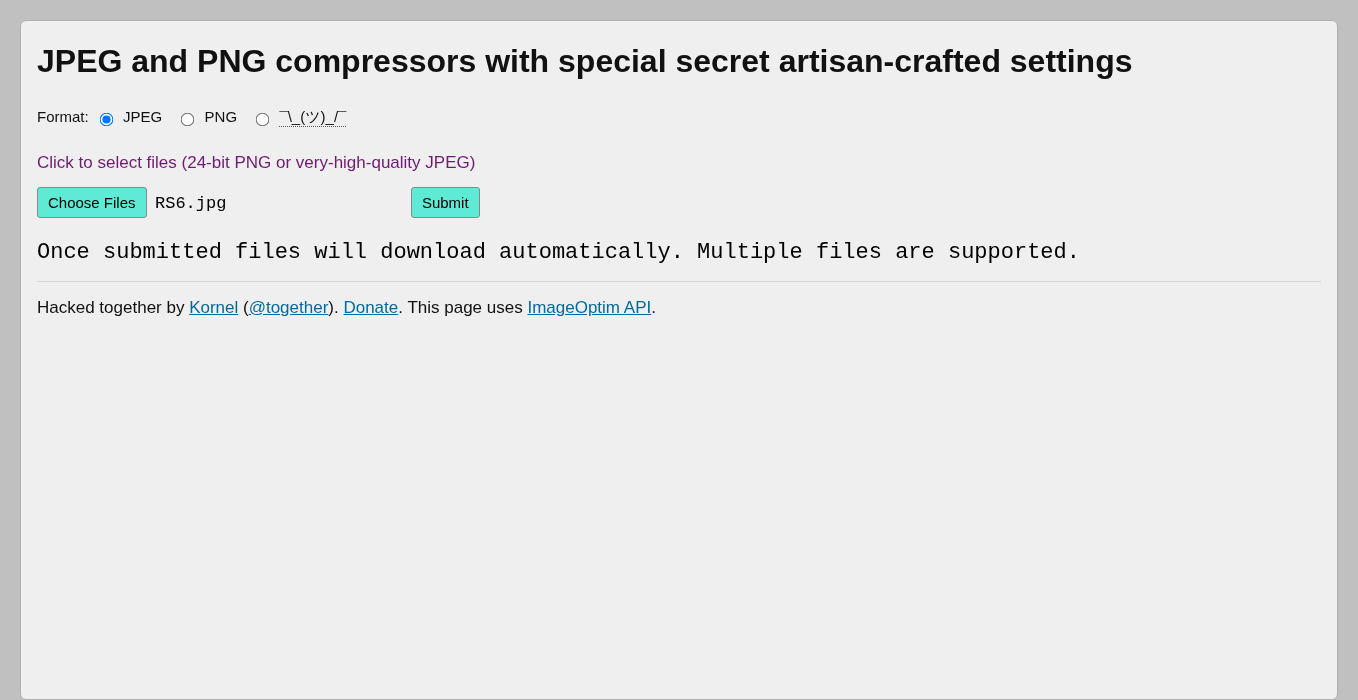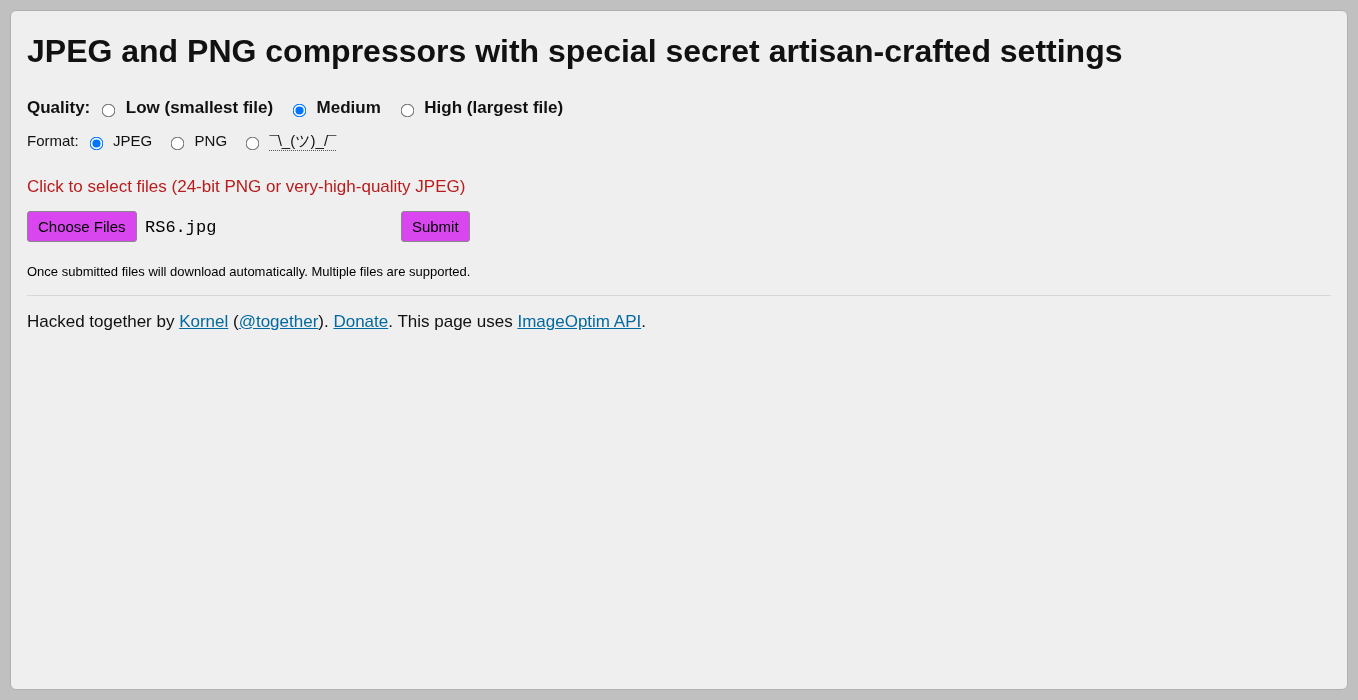--- a/index.html
+++ b/index.html
@@ -7,21 +7,21 @@
     padding: 0;
     height: 100%;
     font-family: Arial, Helvetica, sans-serif;
     background: #c0c0c0;
   }
   .page-frame {
     box-sizing: border-box;
     background: #efefef;
     border: 1px solid #b0b0b0;
     border-radius: 6px;
-    margin: 10px;
+    margin: 20px;
     min-height: calc(100% - 20px);
     padding: 18px 16px 18px 16px;
   }
   h1.page-title {
     font-size: 32px;
     font-weight: bold;
     margin: 4px 0 28px 0;
     color: #111;
   }
   .row {
@@ -60,44 +60,45 @@
     accent-color: #0075ff;
     cursor: pointer;
   }
   .dotted {
     border-bottom: 1px dotted #555;
     padding-bottom: 1px;
   }
   .instr {
     margin: 26px 0 14px 0;
     font-size: 17px;
-    color: #b91c1c;
+    color: #701a75;
   }
   .file-row {
     margin: 12px 0 22px 0;
     font-size: 16px;
   }
   button, .btn {
     font-family: Arial, Helvetica, sans-serif;
     font-size: 15px;
     padding: 6px 10px;
-    background: #d946ef;
+    background: #5eead4;
     border: 1px solid #888;
     border-radius: 3px;
     cursor: pointer;
   }
   .file-name {
     margin-left: 4px;
     margin-right: 180px;
     font-size: 17px;
     font-family: Liberation Mono, monospace;
   }
   .after-note {
     margin: 16px 0 16px 0;
-    font-size: 13px;
+    font-size: 22px;
+    font-family: Liberation Mono, monospace;
   }
   hr.sep {
     border: none;
     border-top: 1px solid #d7d7d7;
     margin: 16px 0;
   }
   .footer {
     font-size: 17px;
     color: #111;
   }
@@ -107,35 +108,20 @@
     cursor: pointer;
   }
 </style>
 </head>
 <body>
 
 <div class="page-frame">
 
   <h1 class="page-title">JPEG and PNG compressors with special secret artisan-crafted settings</h1>
 
-  <div class="row bold-row">
-    <span class="group-label">Quality:</span>
-    <label class="opt">
-      <input type="radio" name="quality" style="">
-      <span>Low (smallest file)</span>
-    </label>
-    <label class="opt">
-      <input type="radio" name="quality" checked="" style="">
-      <span>Medium</span>
-    </label>
-    <label class="opt">
-      <input type="radio" name="quality" style="">
-      <span>High (largest file)</span>
-    </label>
-  </div>
 
 
 
   <div class="row small-row">
     <span class="group-label" style="font-weight:normal;">Format:</span>
     <label class="opt" style="font-weight:normal;">
       <input type="radio" name="format" checked="" style="">
       <span>JPEG</span>
     </label>
     <label class="opt" style="font-weight:normal;">

